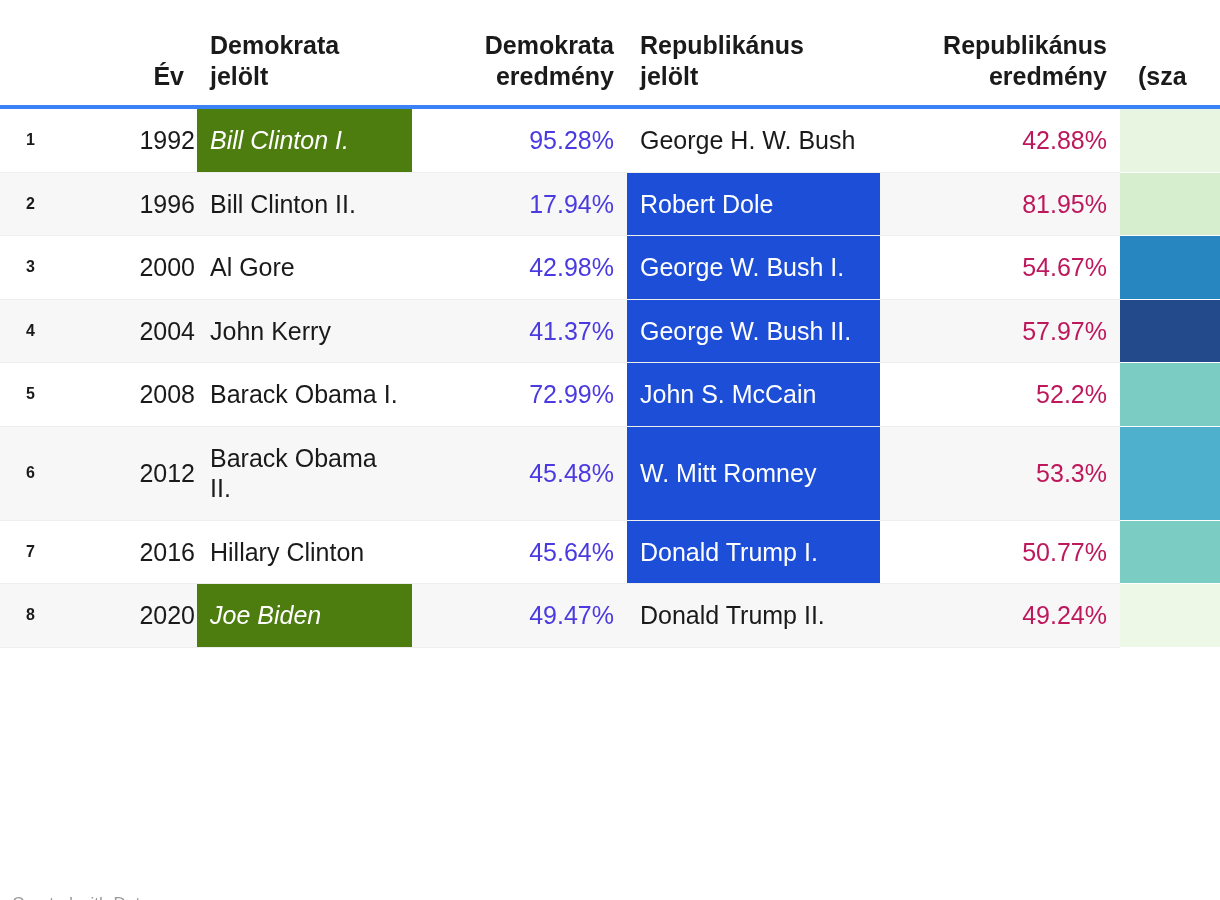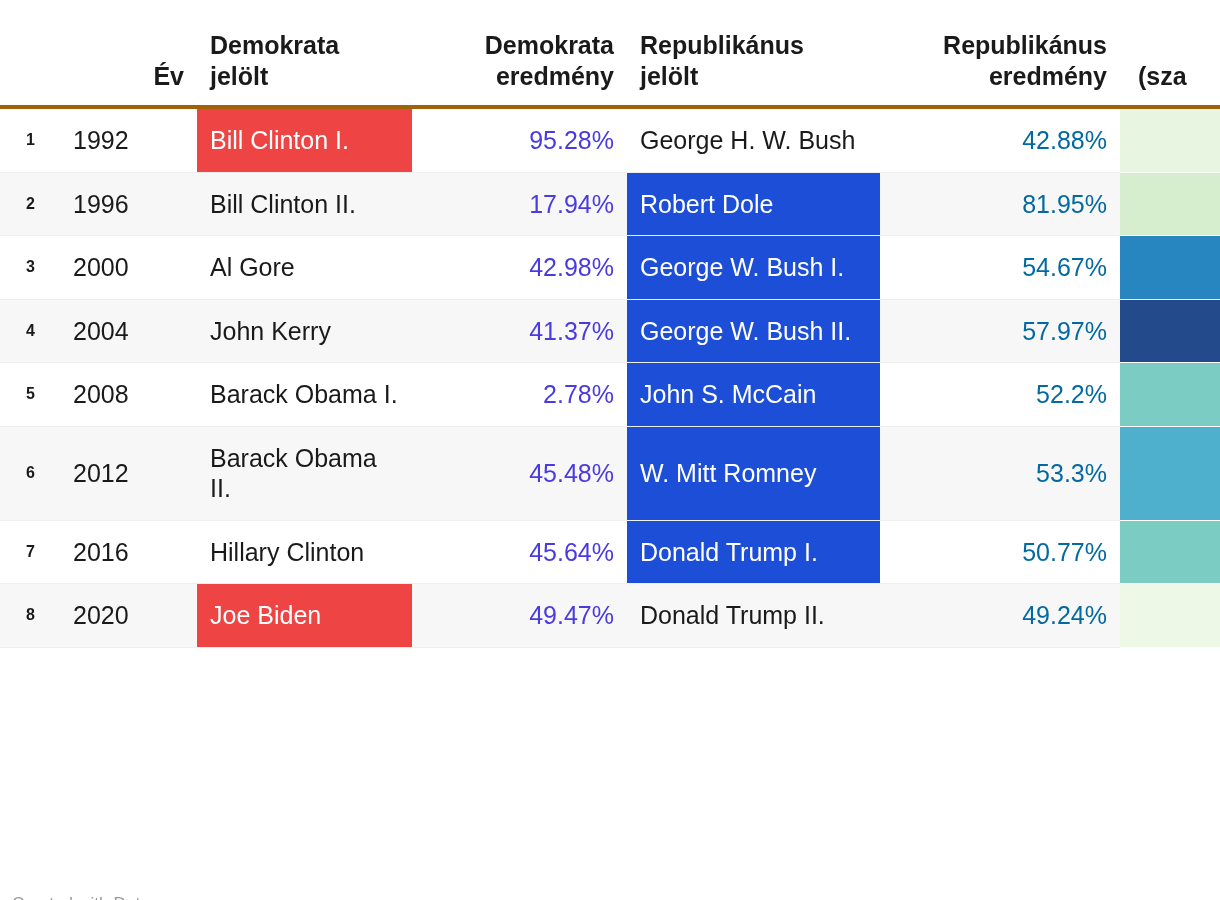--- a/index.html
+++ b/index.html
@@ -38,21 +38,21 @@
   col.c-swatch{ width: 260px; }
 
   
   thead th {
     font-size: 25px;
     font-weight: bold;
     line-height: 1.22;
     color: #1a1a1a;
     vertical-align: bottom;
     padding: 0 13px 14px 13px;
-    border-bottom: 4px solid #a16207;
+    border-bottom: 4px solid #3b82f6;
     white-space: normal;
   }
   th.h-idx { padding-left: 18px; }
   th.align-r { text-align: right; }
   th.align-l { text-align: left; }
   th.h-swatch {
     text-align: left;
     padding-left: 18px;
     overflow: hidden;
     white-space: nowrap;
@@ -68,34 +68,34 @@
     vertical-align: middle;
     border-bottom: 1px solid #eeeeee;
   }
   td.idx {
     font-size: 16px;
     font-weight: bold;
     text-align: left;
     padding-left: 26px;
     color: #1a1a1a;
   }
-  td.year { text-align: left; padding-right: 20px; }
+  td.year { text-align: right; padding-right: 2px; }
   td.cand { text-align: left; padding-left: 13px; }
   td.res  { text-align: right; padding-right: 13px; }
 
   
   td.cand.hl-dem, td.cand.hl-rep {
     color: #ffffff;
     padding-left: 13px;
   }
-  td.cand.hl-dem { background: #ef4444; }
+  td.cand.hl-dem { background: #4d7c0f; font-style: italic; }
   td.cand.hl-rep { background: #1d4ed8; }
 
   td.res.dem { color: #4a3ae0; }
-  td.res.rep { color: #0369a1; }
+  td.res.rep { color: #be185d; }
 
   td.swatch { padding: 0; border-bottom: 1px solid #ffffff; }
 
   
   .credit {
     position: absolute;
     left: 12px;
     top: 864px;
     font-size: 17px;
     color: #999999;
@@ -162,21 +162,21 @@
           <td class="cand">John Kerry</td>
           <td class="res dem">41.37%</td>
           <td class="cand hl-rep">George W. Bush II.</td>
           <td class="res rep">57.97%</td>
           <td class="swatch" style="background: rgb(35, 75, 139);"></td>
         </tr>
         <tr>
           <td class="idx">5</td>
           <td class="year">2008</td>
           <td class="cand">Barack Obama I.</td>
-          <td class="res dem">2.78%</td>
+          <td class="res dem">72.99%</td>
           <td class="cand hl-rep">John S. McCain</td>
           <td class="res rep">52.2%</td>
           <td class="swatch" style="background: rgb(123, 205, 196);"></td>
         </tr>
         <tr class="alt">
           <td class="idx">6</td>
           <td class="year">2012</td>
           <td class="cand">Barack Obama II.</td>
           <td class="res dem">45.48%</td>
           <td class="cand hl-rep">W. Mitt Romney</td>

